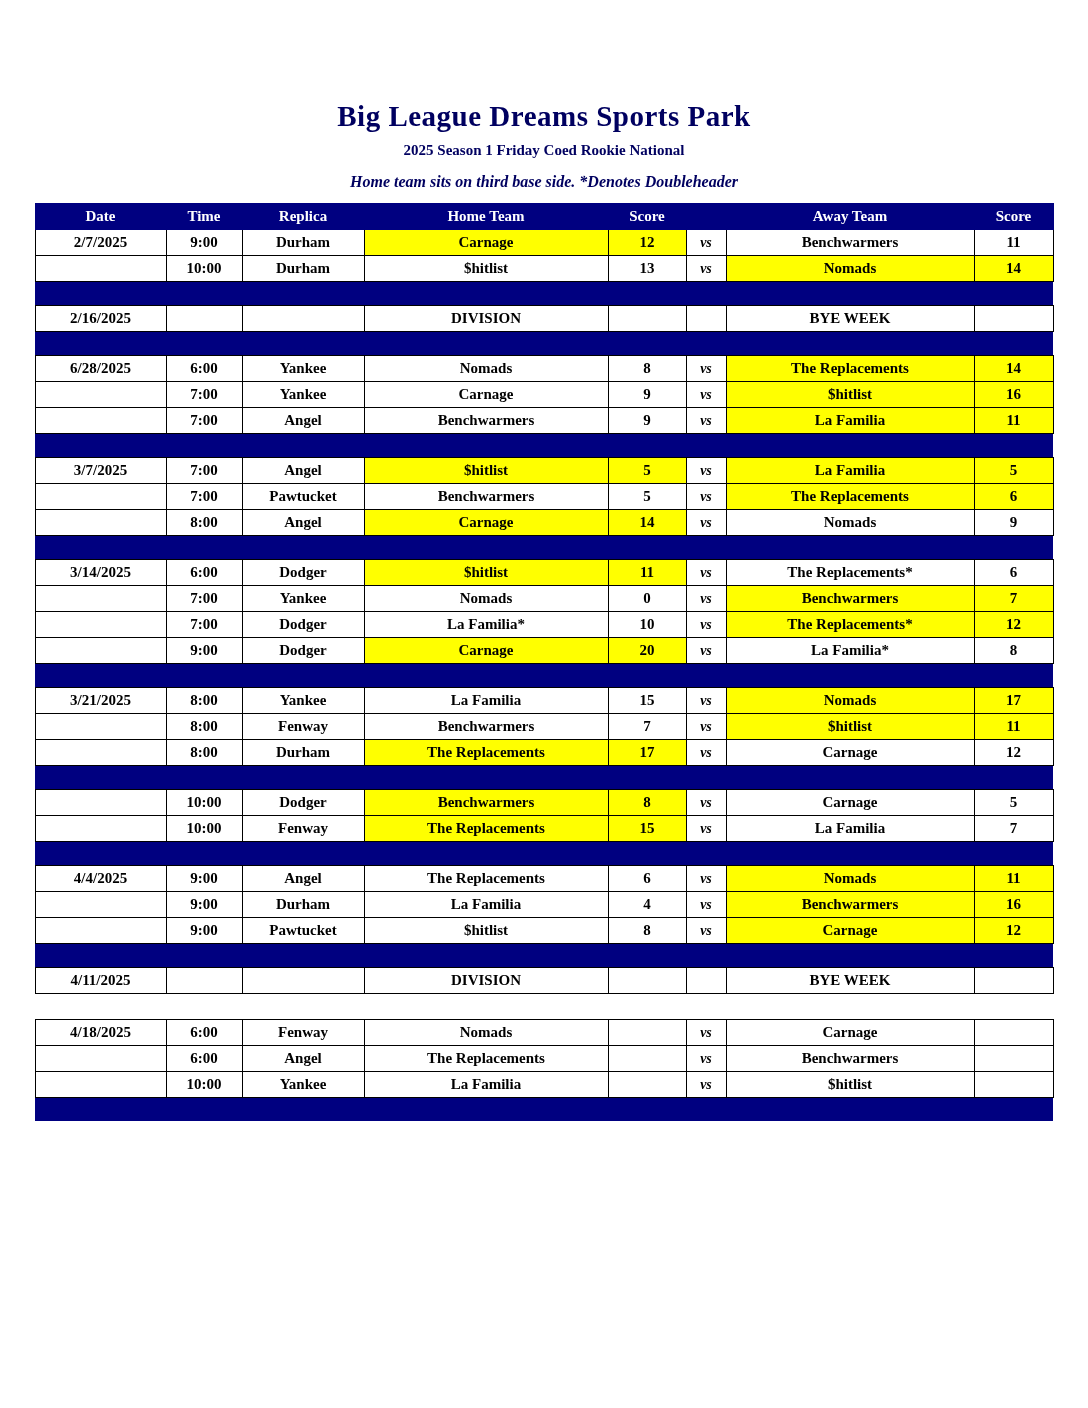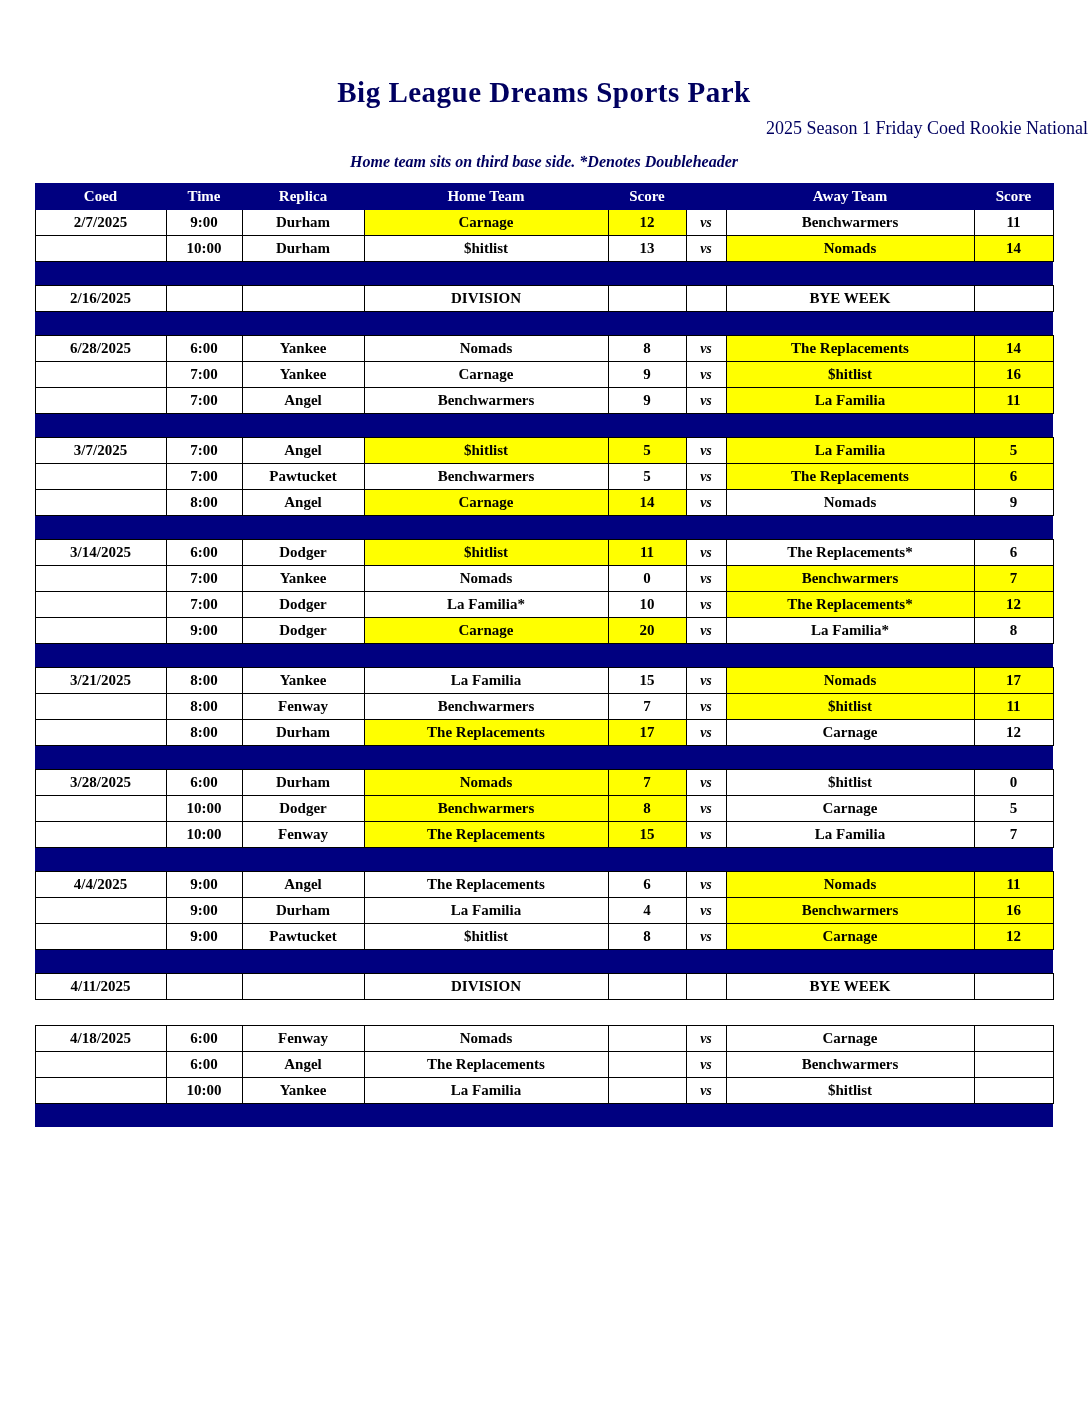--- a/index.html
+++ b/index.html
@@ -3,23 +3,23 @@
 <meta charset="utf-8">
 <style>
   html, body { margin: 0; padding: 0; background: #ffffff; }
   body {
     width: 1088px;
     height: 1408px;
     font-family: "Liberation Serif", serif;
     color: #000000;
     position: relative;
   }
-  .header-block { text-align: center; padding-top: 76px; }
+  .header-block { text-align: center; padding-top: 100px; }
   .title    { font-size: 29px; font-weight: bold; color: var(--heading, #000060); letter-spacing: 0.5px; }
-  .subtitle { font-size: 18px; font-weight: normal; color: var(--heading, #000060); margin-top: 9px; text-align: right; }
+  .subtitle { font-size: 15px; font-weight: bold; color: var(--heading, #000060); margin-top: 9px; }
   .note     { font-size: 16px; font-weight: bold; font-style: italic; color: var(--heading, #000060); margin-top: 14px; }
 
   table.schedule {
     border-collapse: collapse;
     table-layout: fixed;
     width: 1018px;
     margin: 12px auto 0 auto;
   }
   .c-date    { width: 131px; }
   .c-time    { width: 76px;  }
@@ -70,21 +70,21 @@
       <col class="c-time">
       <col class="c-replica">
       <col class="c-home">
     <col class="c-score">
       <col class="c-vs">
       <col class="c-away">
       <col class="c-score2">
   </colgroup>
   <thead>
     <tr>
-        <th>Coed</th>
+        <th>Date</th>
         <th>Time</th>
         <th>Replica</th>
         <th>Home Team</th>
         <th>Score</th>
         <th></th>
         <th>Away Team</th>
         <th>Score</th>
       </tr>
   </thead>
   <tbody>
@@ -260,30 +260,20 @@
         <td class="hl">The Replacements</td>
         <td class="hl">17</td>
         <td class="vs">vs</td>
         <td>Carnage</td>
         <td>12</td>
       </tr>
       <tr class="sep-row">
         <td colspan="8"></td>
       </tr>
       <tr class="game-row">
-        <td>3/28/2025</td>
-        <td>6:00</td>
-        <td>Durham</td>
-        <td class="hl">Nomads</td>
-        <td class="hl">7</td>
-        <td class="vs">vs</td>
-        <td>$hitlist</td>
-        <td>0</td>
-      </tr>
-      <tr class="game-row">
         <td></td>
         <td>10:00</td>
         <td>Dodger</td>
         <td class="hl">Benchwarmers</td>
         <td class="hl">8</td>
         <td class="vs">vs</td>
         <td>Carnage</td>
         <td>5</td>
       </tr>
       <tr class="game-row">

